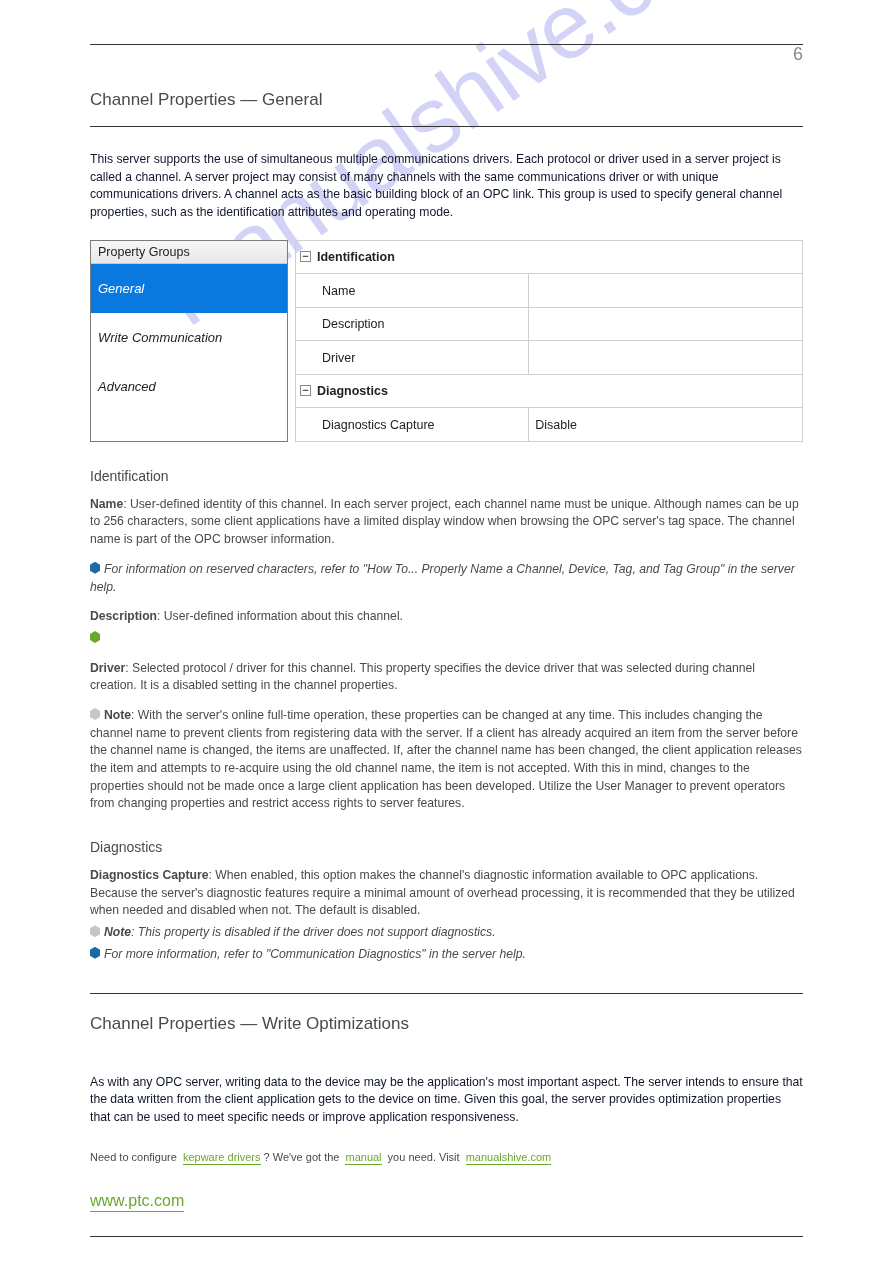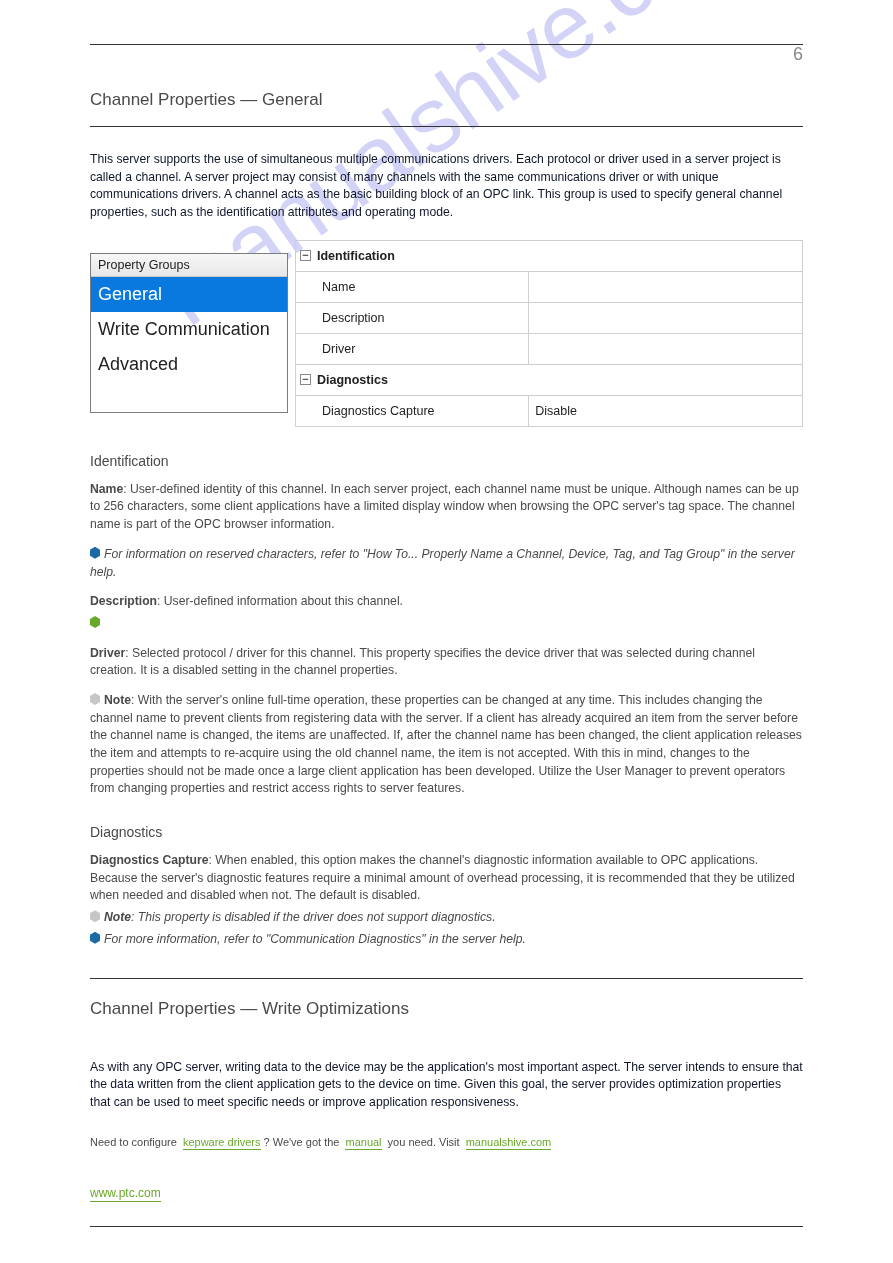--- a/index.html
+++ b/index.html
@@ -30,37 +30,37 @@
   .para {
     font-size: 12.2px;
     color: #0f172a;
     line-height: 1.45;
     margin-top: 24px;
   }
   .props-panel {
     display: flex;
     gap: 7px;
     margin-top: 18px;
-    align-items: center;
   }
   .prop-groups {
     width: 198px;
     border: 1px solid #7c7c7c;
   }
   .prop-groups-header {
     background: linear-gradient(#f7f7f7,#e7e7e7);
     padding: 4px 7px;
     font-size: 12.5px;
     color: #222;
     border-bottom: 1px solid #c9c9c9;
   }
   .prop-groups-item {
-    padding: 7px 7px;
-    font-size: 18px;
+    padding: 17px 7px;
+    font-size: 13px;
     color: #222;
+    font-style: italic;
   }
   .prop-groups-item.selected {
     background: #0a79df;
     color: #fff;
   }
   .prop-table {
     flex: 1;
     border: 1px solid #aeaeae;
     border-collapse: collapse;
     width: 100%;
@@ -97,21 +97,21 @@
   .def-block { margin-top: 12px; font-size: 12.2px; line-height: 1.45; color:#4a4a4a;}
   .def-block .term { font-weight: bold; }
   .note-icon { display:inline-block; width:10px; height:12px; vertical-align:-1px; margin-right:4px;}
   .note-blue { background:#1a6aa6; clip-path: polygon(50% 0,100% 25%,100% 75%,50% 100%,0 75%,0 25%);}
   .note-green { background:#6aa82b; clip-path: polygon(50% 0,100% 25%,100% 75%,50% 100%,0 75%,0 25%);}
   .note-grey { background:#c6c6c6; clip-path: polygon(50% 0,100% 25%,100% 75%,50% 100%,0 75%,0 25%);}
   .italic { font-style: italic; }
   .hr-bottom { border-top:1.5px solid #333; margin-top:29px;}
   .footer-links { text-align:left; font-size:11px; margin-top:24px; color:#4a4a4a;}
   .footer-links a { color:#6aa82b; border-bottom:1px solid #6aa82b; text-decoration:none; padding-bottom:1px; margin:0 3px;}
-  .footer-site { color:#6aa82b; border-bottom:1px solid #6aa82b; display:inline-block; font-size:12px; margin-top:38px; padding-bottom:1px;}
+  .footer-site { color:#6aa82b; border-bottom:1px solid #6aa82b; display:inline-block; font-size:16px; margin-top:29px; padding-bottom:1px;}
   .hr-last { border-top:1.5px solid #333; margin-top:24px;}
   .hdr-page { float:right; color:#888; font-size:18px;}
 
   .watermark {
     position: absolute;
     top: 260px;
     left: 140px;
     font-size: 92px;
     color: rgba(120,120,230,0.33);
     transform: rotate(-35deg);

